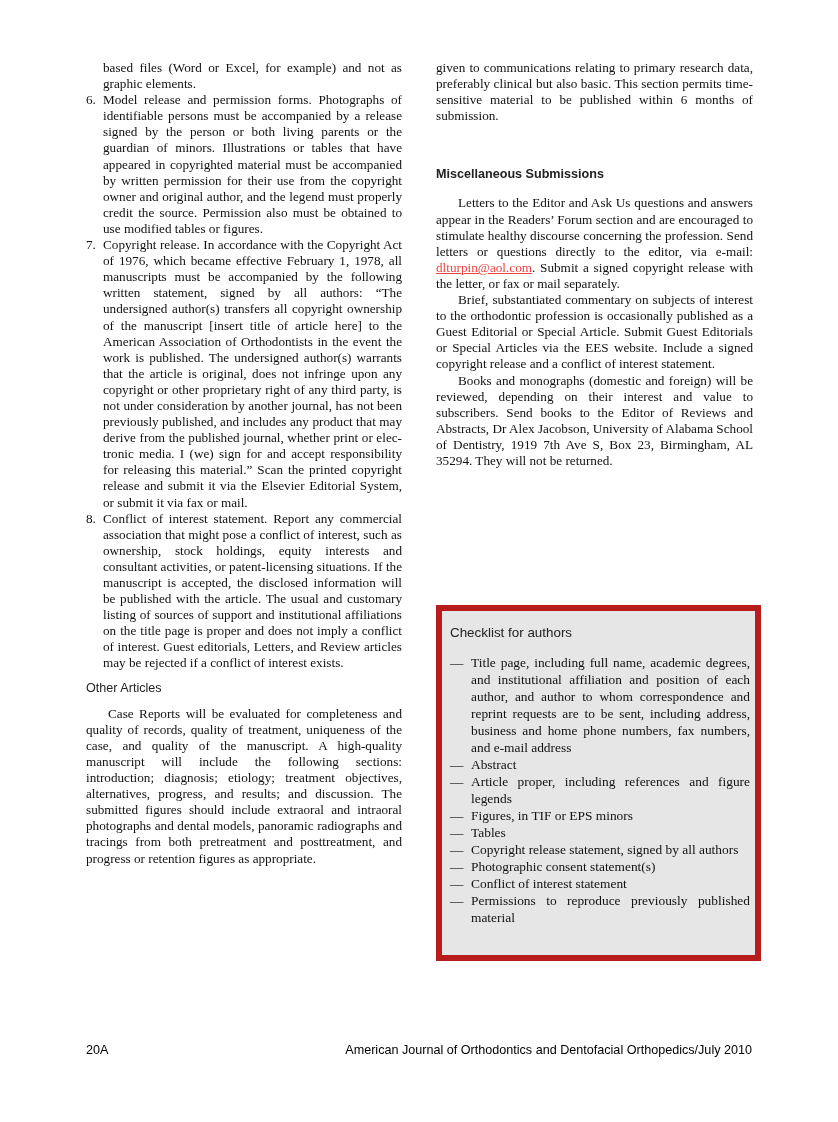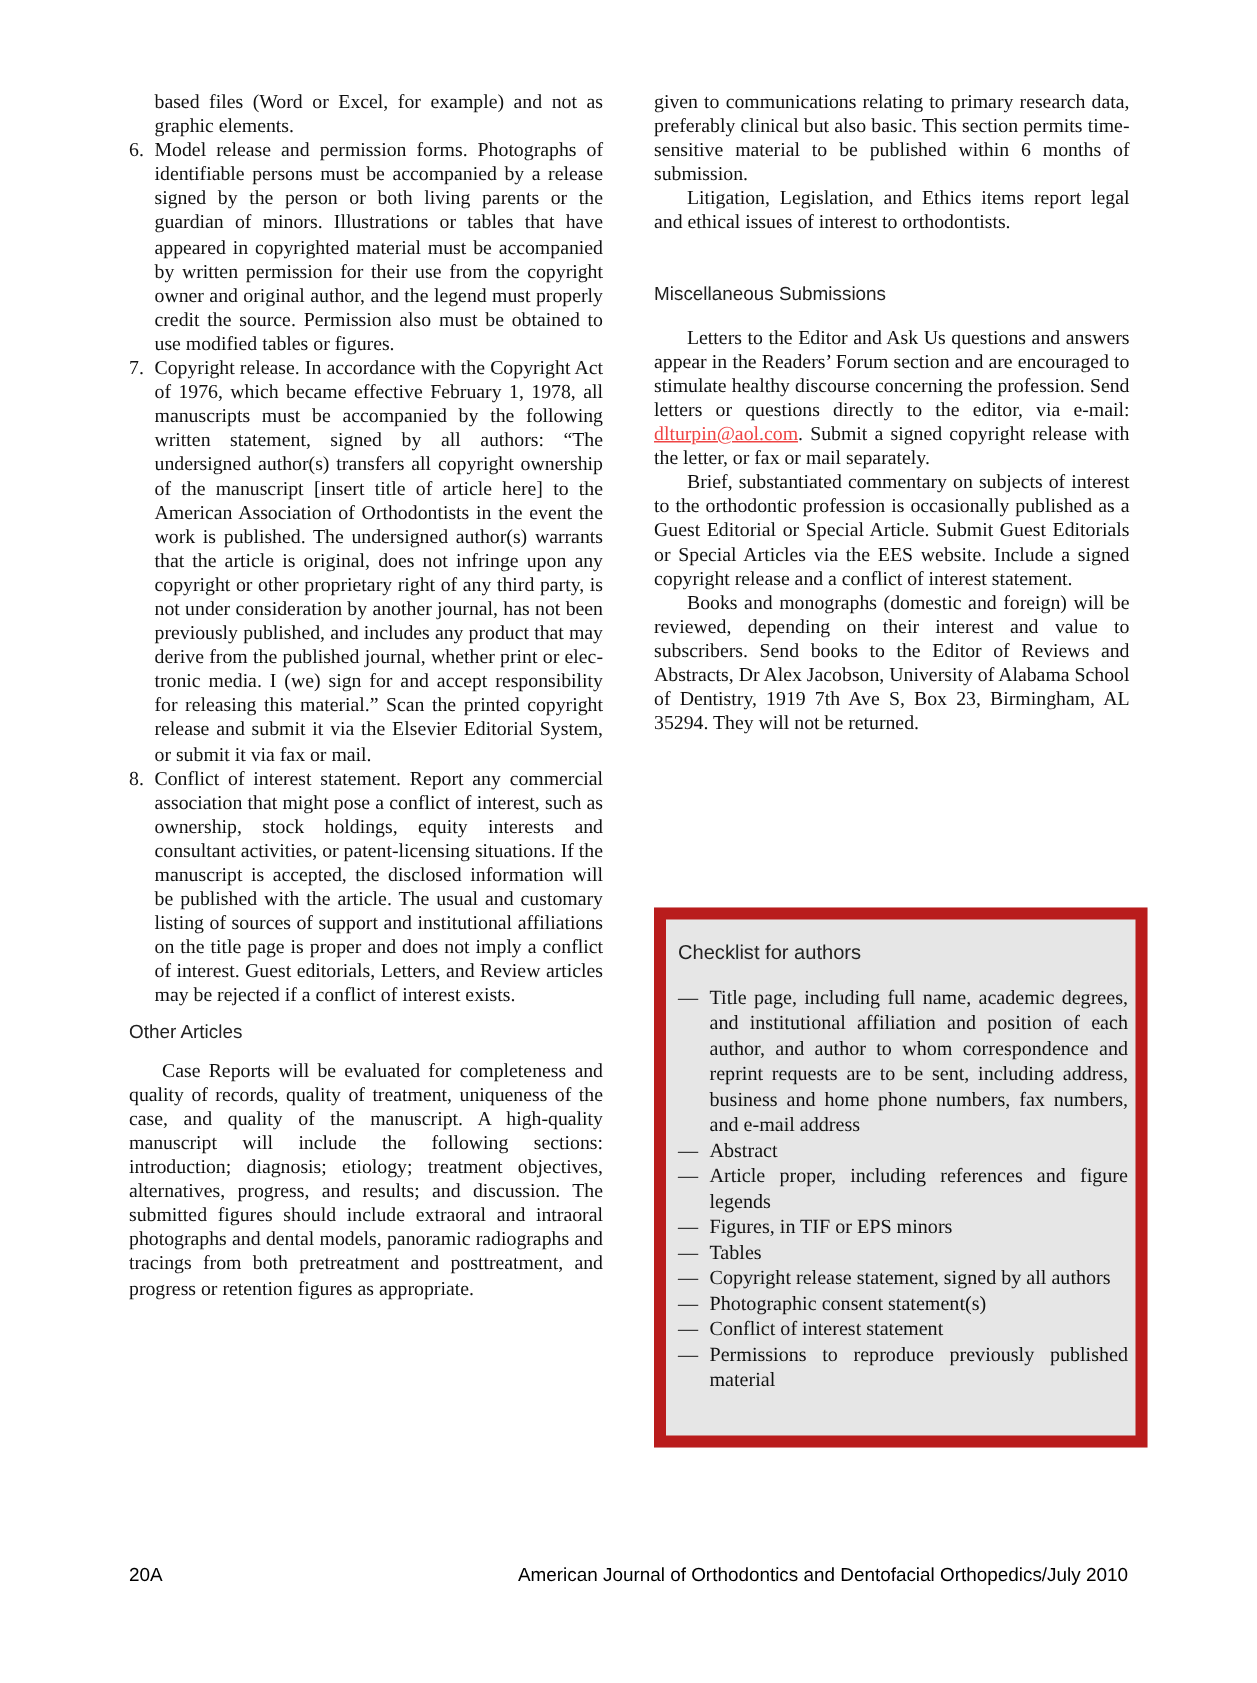--- a/index.html
+++ b/index.html
@@ -6,23 +6,23 @@
   body { width: 838px; height: 1122px; position: relative; overflow: hidden; color: #111; }
   .col { position: absolute; top: 60px; font-family: "Liberation Serif", serif; font-size: 13.2px; line-height: 16.1px; text-align: justify; hyphens: manual; }
   .col.left { left: 86px; width: 316px; }
   .col.right { left: 436px; width: 317px; }
   .num-item { position: relative; padding-left: 17px; margin: 0; }
   .num-item .num { position: absolute; left: 0; top: 0; }
   .cont { padding-left: 17px; margin: 0; }
   p { margin: 0; }
   .indent { text-indent: 22px; }
   .section-head { font-family: "Liberation Sans", sans-serif; font-size: 12.6px; color: #222; margin: 8px 0 10px 0; text-align: left; }
-  .section-head.misc { margin-top: 31px; margin-bottom: 13px; }
+  .section-head.misc { margin-top: 42px; margin-bottom: 13px; font-weight: bold; }
   a.email { color: #ef4444; text-decoration: underline; }
-  .box { position: absolute; left: 436px; top: 605px; width: 313px; height: 344px; border: 8px solid #b91c1c; background: #e6e6e6; box-sizing: content-box; text-decoration: underline; }
+  .box { position: absolute; left: 436px; top: 605px; width: 313px; height: 344px; border: 6px solid #b91c1c; background: #e6e6e6; box-sizing: content-box; text-decoration: underline; }
   .box-title { font-family: "Liberation Sans", sans-serif; font-size: 13.4px; color: #222; position: absolute; left: 8px; top: 14px; }
   .box-list { position: absolute; left: 8px; top: 43px; width: 300px; list-style: none; margin: 0; padding: 0; font-family: "Liberation Serif", serif; font-size: 13.4px; line-height: 17px; text-align: justify; }
   .box-list li { position: relative; padding-left: 21px; }
   .box-list li .dash { position: absolute; left: 0; top: 0; }
   .footer { position: absolute; top: 1043px; font-family: "Liberation Sans", sans-serif; font-size: 12.6px; color: #000000; }
   .footer.page { left: 86px; }
   .footer.journal { right: 86px; }
 </style>
 </head>
 <body>
@@ -41,21 +41,20 @@
     <span class="num">8.</span>
     <p>Conflict of interest statement. Report any commer­cial association that might pose a conflict of interest, such as ownership, stock holdings, equity interests and consultant activities, or patent-licensing situa­tions. If the manuscript is accepted, the disclosed information will be published with the article. The usual and customary listing of sources of support and institutional affiliations on the title page is proper and does not imply a conflict of interest. Guest editorials, Letters, and Review articles may be rejected if a conflict of interest exists.</p>
   </div>
 
   <div class="section-head">Other Articles</div>
   <p class="indent">Case Reports will be evaluated for completeness and quality of records, quality of treatment, uniqueness of the case, and quality of the manuscript. A high-quality manuscript will include the following sections: introduction; diagnosis; etiology; treatment objectives, alternatives, progress, and results; and discussion. The submitted figures should include extraoral and intraoral photographs and dental models, panoramic radiographs and tracings from both pretreatment and posttreatment, and progress or retention figures as appropriate.</p>
 </div>
 
 <div class="col right">
   <p>given to communications relating to primary research data, preferably clinical but also basic. This section permits time-sensitive material to be published within 6 months of submission.</p>
-  <p class="indent">Litigation, Legislation, and Ethics items report legal and ethical issues of interest to orthodontists.</p>
 
   <div class="section-head misc">Miscellaneous Submissions</div>
   <p class="indent"><span>Letters to the Editor and Ask Us questions and answers appear in the Readers’ Forum section and are encouraged to stimulate healthy discourse concerning the profession. Send letters or questions directly to the editor, via e-mail: </span><a class="email" href="#">dlturpin@aol.com</a><span>. Submit a signed copyright release with the letter, or fax or mail sepa­rately.</span></p>
   <p class="indent">Brief, substantiated commentary on subjects of interest to the orthodontic profession is occasionally published as a Guest Editorial or Special Article. Submit Guest Editorials or Special Articles via the EES website. Include a signed copyright release and a conflict of interest statement.</p>
   <p class="indent">Books and monographs (domestic and foreign) will be reviewed, depending on their interest and value to subscribers. Send books to the Editor of Reviews and Abstracts, Dr Alex Jacobson, University of Alabama School of Dentistry, 1919 7th Ave S, Box 23, Birming­ham, AL 35294. They will not be returned.</p>
 </div>
 
 <div class="box">
   <div class="box-title">Checklist for authors</div>
   <ul class="box-list">

